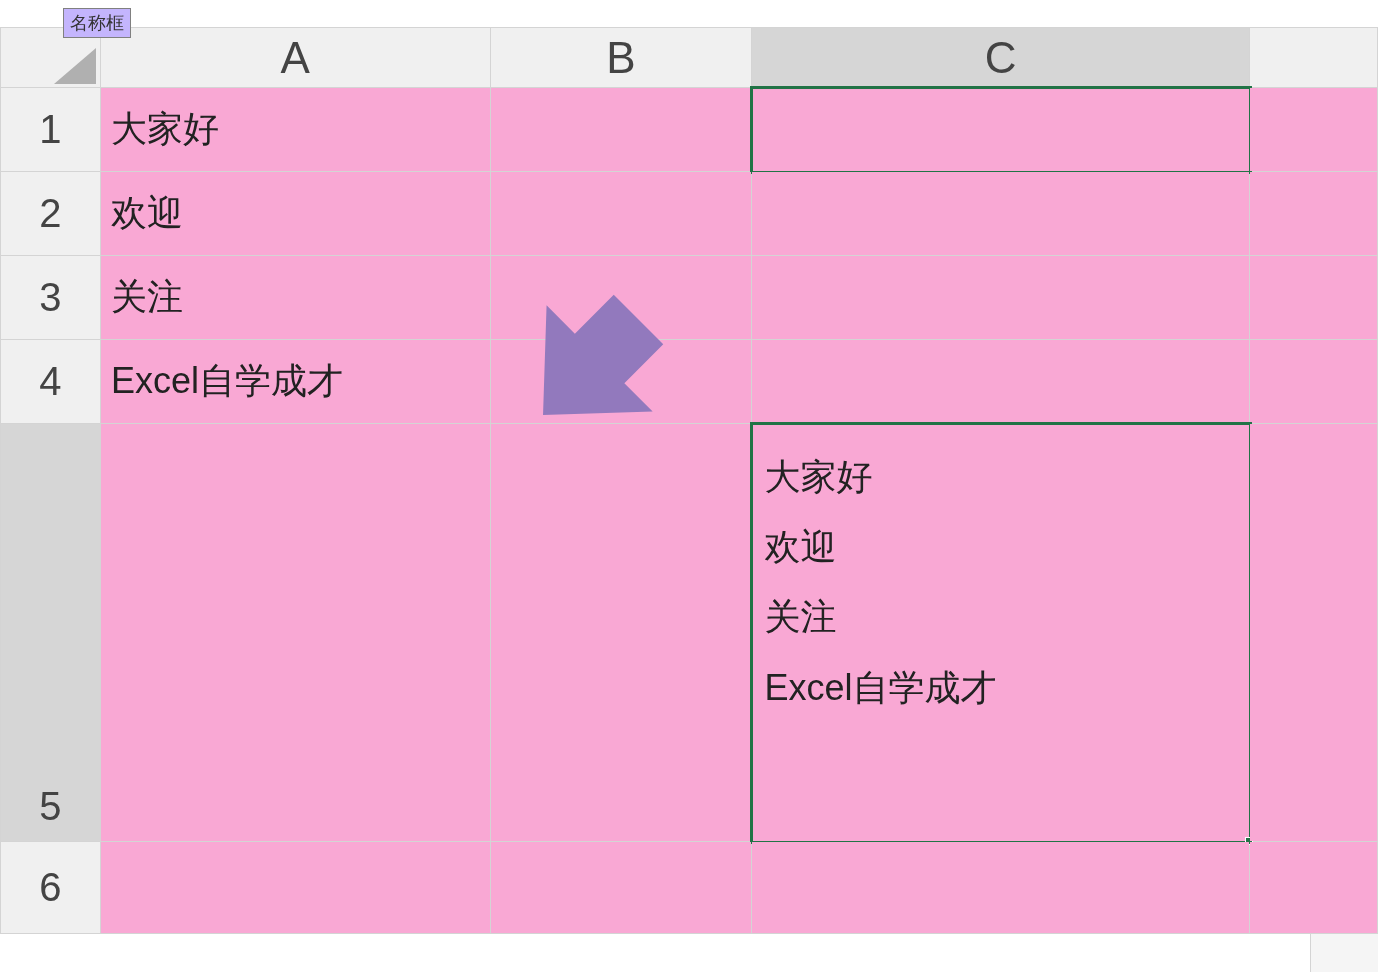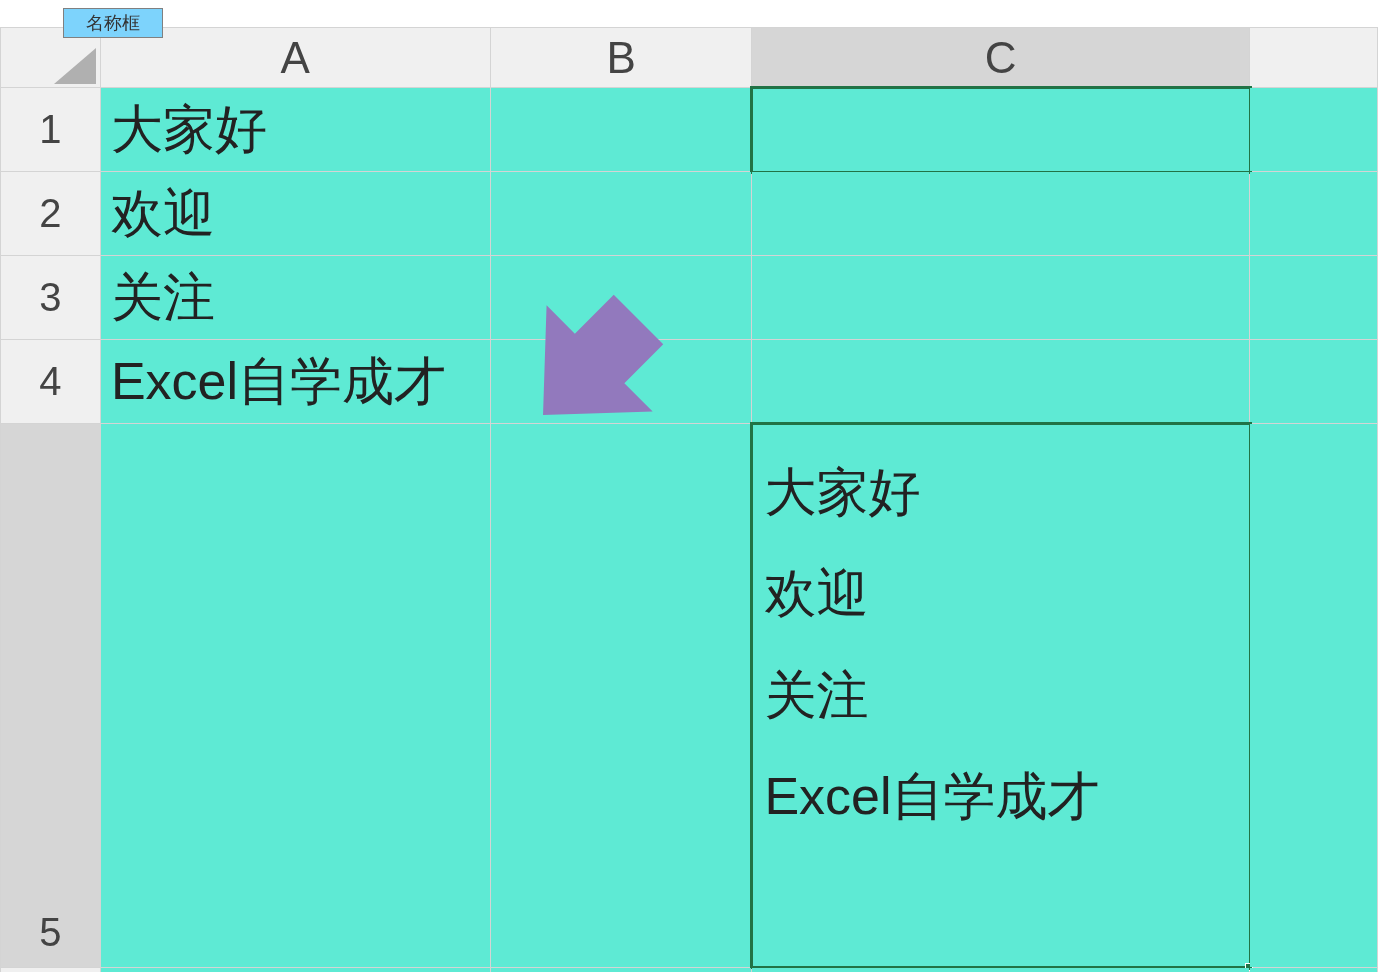--- a/index.html
+++ b/index.html
@@ -12,23 +12,23 @@
       background: #ffffff;
       position: relative;
       width: 1378px;
       height: 972px;
       overflow: hidden;
     }
     .tooltip {
       position: absolute;
       top: 8px;
       left: 63px;
-      background: #7dd3fc;
+      background: #c4b5fd;
       border: 1px solid #808080;
-      padding: 2px 22px;
+      padding: 2px 6px;
       font-size: 18px;
       color: #333;
       z-index: 100;
     }
     .spreadsheet {
       position: absolute;
       top: 27px;
       left: 0;
       border-collapse: collapse;
     }
@@ -71,22 +71,22 @@
       text-align: center;
       font-size: 40px;
       font-weight: normal;
       color: #444;
       width: 100px;
     }
     .row-header.selected {
       background: #d6d6d6;
     }
     .cell {
-      background: #5eead4;
-      font-size: 52px;
+      background: #f9a8d4;
+      font-size: 36px;
       color: #222;
       padding: 4px 10px;
       vertical-align: middle;
     }
     .row-1, .row-2, .row-3, .row-4 { height: 84px; }
     .row-5 { height: 418px; }
     .row-6 { height: 92px; }
     .cell.selected-single {
       outline: 3px solid #217346;
       outline-offset: -1px;

